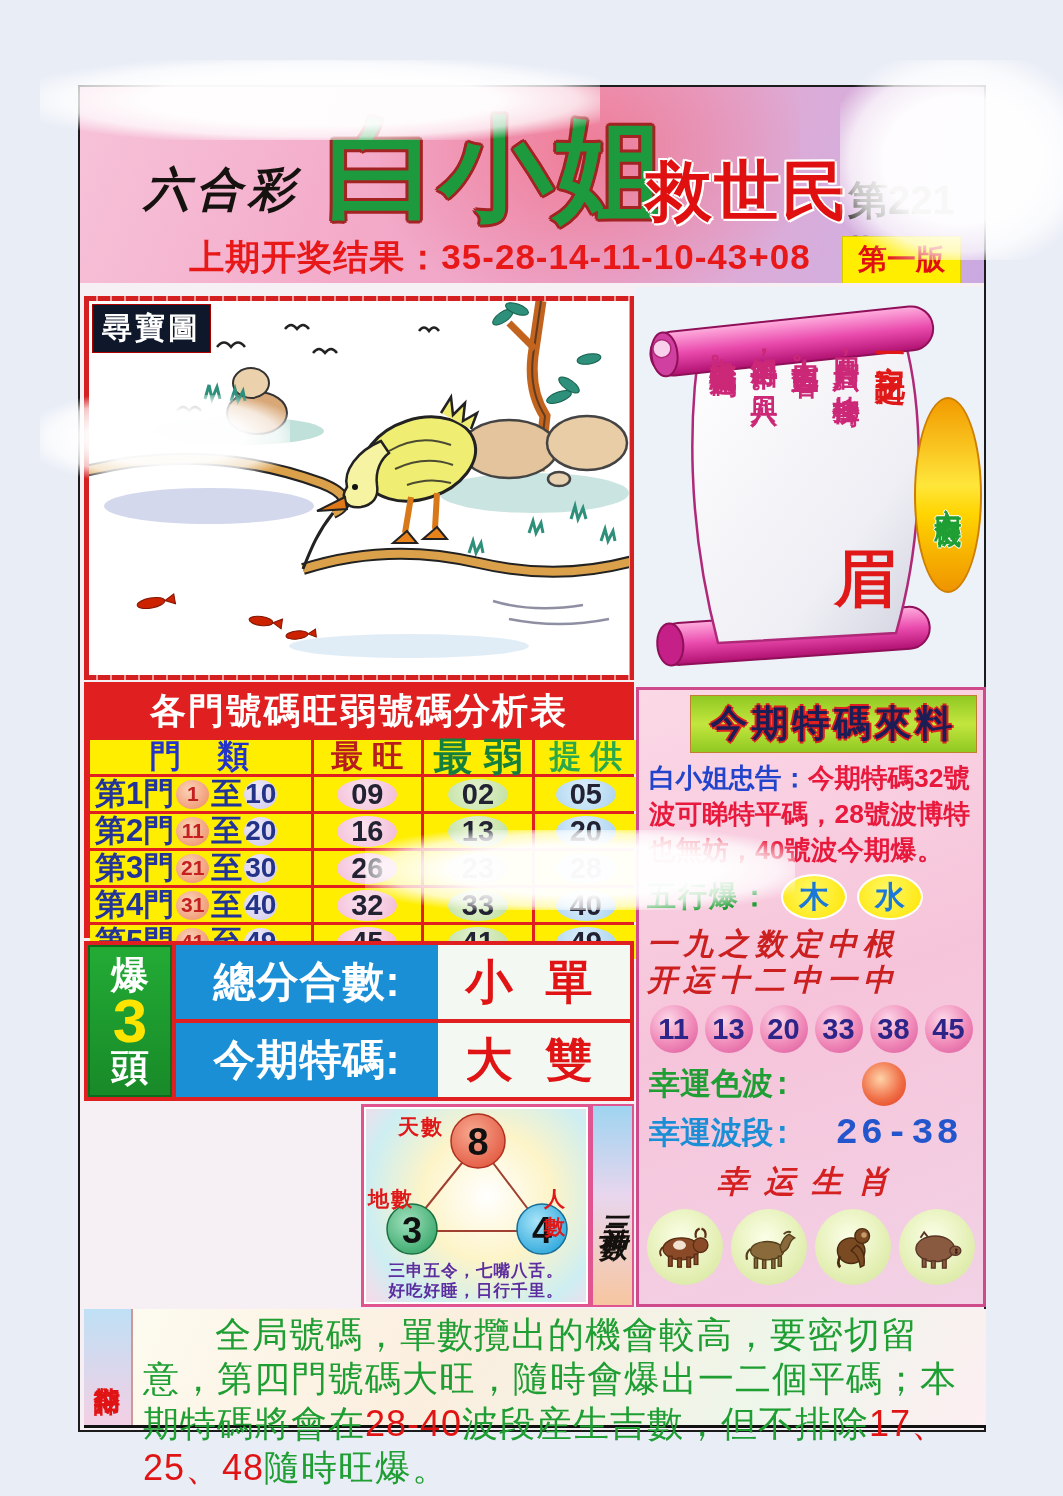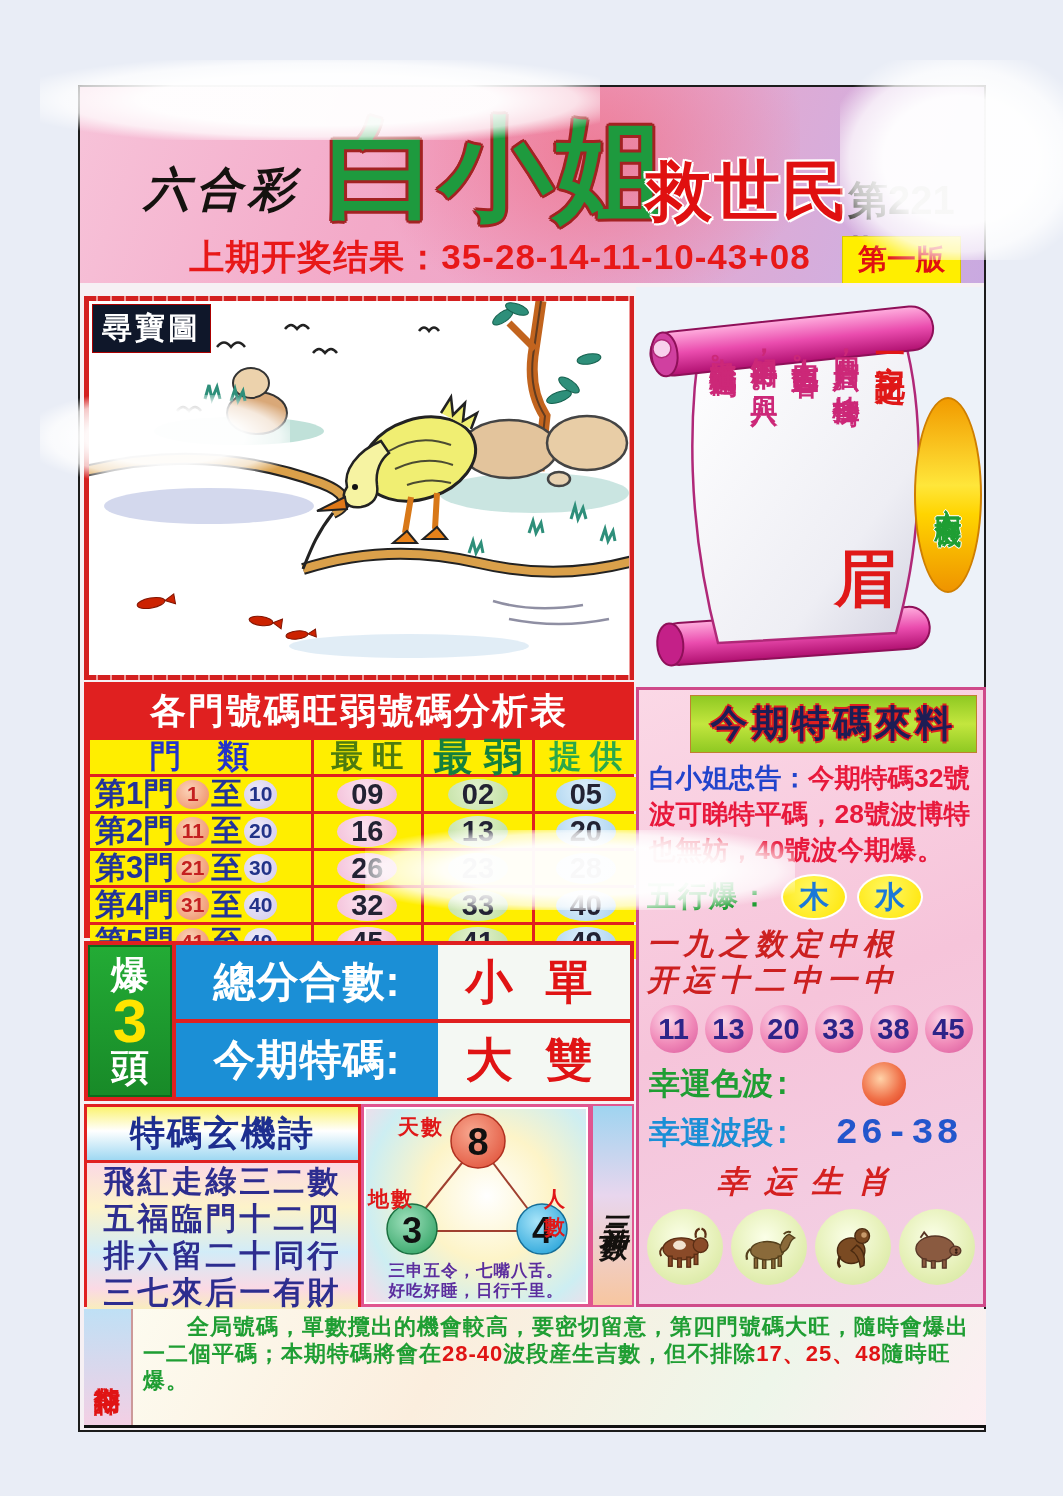--- a/index.html
+++ b/index.html
@@ -50,27 +50,27 @@
   .mystery-badge span{writing-mode:vertical-rl;text-orientation:upright;font-size:27px;font-weight:bold;color:#1f9e33;
     text-shadow:-1px 0 #fff,1px 0 #fff,0 -1px #fff,0 1px #fff;letter-spacing:4px;}
   
   .table-panel{position:absolute;left:4px;top:595px;width:550px;height:256px;background:#e02020;
     box-sizing:border-box;padding:4px 6px 6px 6px;}
   .table-title{color:#fff;font-size:36px;font-weight:bold;text-align:center;letter-spacing:2px;padding:1px 0 4px 0;}
   .grid{display:grid;grid-template-columns:41% 20% 20% 19%;grid-auto-rows:34px;gap:3px;background:#e02020;}
   .cell{background:#ffee00;display:flex;align-items:center;justify-content:center;font-weight:bold;}
   .cell.gate{justify-content:flex-start;padding-left:5px;}
   .h-gate{color:#2233cc;font-size:32px;letter-spacing:2px;}
-  .h-strong{color:#4d7c0f;font-size:32px;}
+  .h-strong{color:#b91c1c;font-size:32px;}
   .h-weak{color:#15803d;font-size:39px;}
   .h-prov{color:#2aa84a;font-size:32px;}
   .gate-label{color:#223399;font-size:31px;font-weight:bold;}
   .chip{display:inline-flex;align-items:center;justify-content:center;border-radius:50%;font-weight:bold;}
   .chip-from{background:radial-gradient(circle at 40% 35%,#fbd3b8,#ee8860);color:#c42020;width:33px;height:29px;font-size:21px;margin:0 2px;}
-  .chip-to{background:radial-gradient(circle at 40% 35%,#eeeaf8,#cfc8ec);color:#223388;width:33px;height:29px;font-size:21px;margin:0 2px;}
+  .chip-to{background:radial-gradient(circle at 40% 35%,#eeeaf8,#cfc8ec);color:#223388;width:33px;height:29px;font-size:28px;margin:0 2px;}
   .chip-val{width:60px;height:31px;border-radius:50%;font-size:29px;color:#223;}
   .chip-strong{background:radial-gradient(circle at 45% 35%,#fbe3ef,#f2b9d5);}
   .chip-weak{background:radial-gradient(circle at 45% 35%,#e3f2cf,#bfdf9f);}
   .chip-prov{background:radial-gradient(circle at 45% 35%,#ddeffb,#a9d2ef);}
   
   .burst{position:absolute;left:4px;top:854px;width:550px;height:160px;background:#e02020;
     box-sizing:border-box;padding:4px;display:flex;gap:4px;}
   .burst-green{width:84px;background:linear-gradient(180deg,#23ab35,#188a28);border:2px solid #0a6c1c;
     box-sizing:border-box;display:flex;flex-direction:column;align-items:center;justify-content:center;line-height:1;}
   .burst-green .w{color:#fff;font-size:38px;font-weight:bold;}
@@ -135,21 +135,21 @@
   .animal-circle{width:76px;height:76px;border-radius:50%;
     background:radial-gradient(circle at 45% 38%,#fbffe8,#e4efb4 60%,#cfe49a);
     display:flex;align-items:center;justify-content:center;}
   
   .eval{position:absolute;left:4px;top:1222px;width:902px;height:119px;box-sizing:border-box;
     border-bottom:3px solid #111;background:linear-gradient(120deg,#fdfdf2 0%,#fbeede 40%,#eef6ea 75%,#fdeef2 100%);
     display:flex;}
   .eval-label{width:47px;background:linear-gradient(180deg,#bfe0f5 0%,#f3cfe4 100%);border-right:2px solid #c99;
     display:flex;align-items:center;justify-content:center;}
   .eval-label span{writing-mode:vertical-rl;text-orientation:upright;color:#e01414;font-size:26px;font-weight:bold;line-height:1;}
-  .eval-body{flex:1;padding:4px 8px 0 10px;font-size:22px;font-weight:bold;line-height:1.23;
+  .eval-body{flex:1;padding:4px 8px 0 10px;font-size:36px;font-weight:normal;line-height:1.23;
     color:#1f9e33;text-indent:2em;letter-spacing:1px;}
   .eval-body .red{color:#e01414;}
   
   .smudge{position:absolute;pointer-events:none;z-index:40;
     background:radial-gradient(ellipse at 50% 50%,rgba(255,255,255,.97) 45%,rgba(255,255,255,.75) 65%,rgba(255,255,255,0) 82%);}
 </style>
 </head>
 <body>
 
 <div class="sheet">
@@ -390,29 +390,20 @@
         <div class="burst-label">總分合數:</div>
         <div class="burst-value">小 單</div>
       </div>
       <div class="burst-row">
         <div class="burst-label">今期特碼:</div>
         <div class="burst-value">大 雙</div>
       </div>
     </div>
   </div>
 
-  <div class="poem-panel">
-    <div class="poem-title">特碼玄機詩</div>
-    <div class="poem-body">
-      <div>飛紅走綠三二數</div>
-      <div>五福臨門十二四</div>
-      <div>排六留二十同行</div>
-      <div>三七來后一有財</div>
-    </div>
-  </div>
 
   <div class="tri-panel">
     <div class="tri-inner">
       <svg width="224" height="150" viewBox="0 0 224 150">
         <defs>
           <radialGradient id="gHeaven" cx="0.4" cy="0.35" r="0.8">
               <stop offset="0" stop-color="#f8a890"></stop>
               <stop offset="1" stop-color="#e05038"></stop>
             </radialGradient>
           <radialGradient id="gEarth" cx="0.4" cy="0.35" r="0.8">

